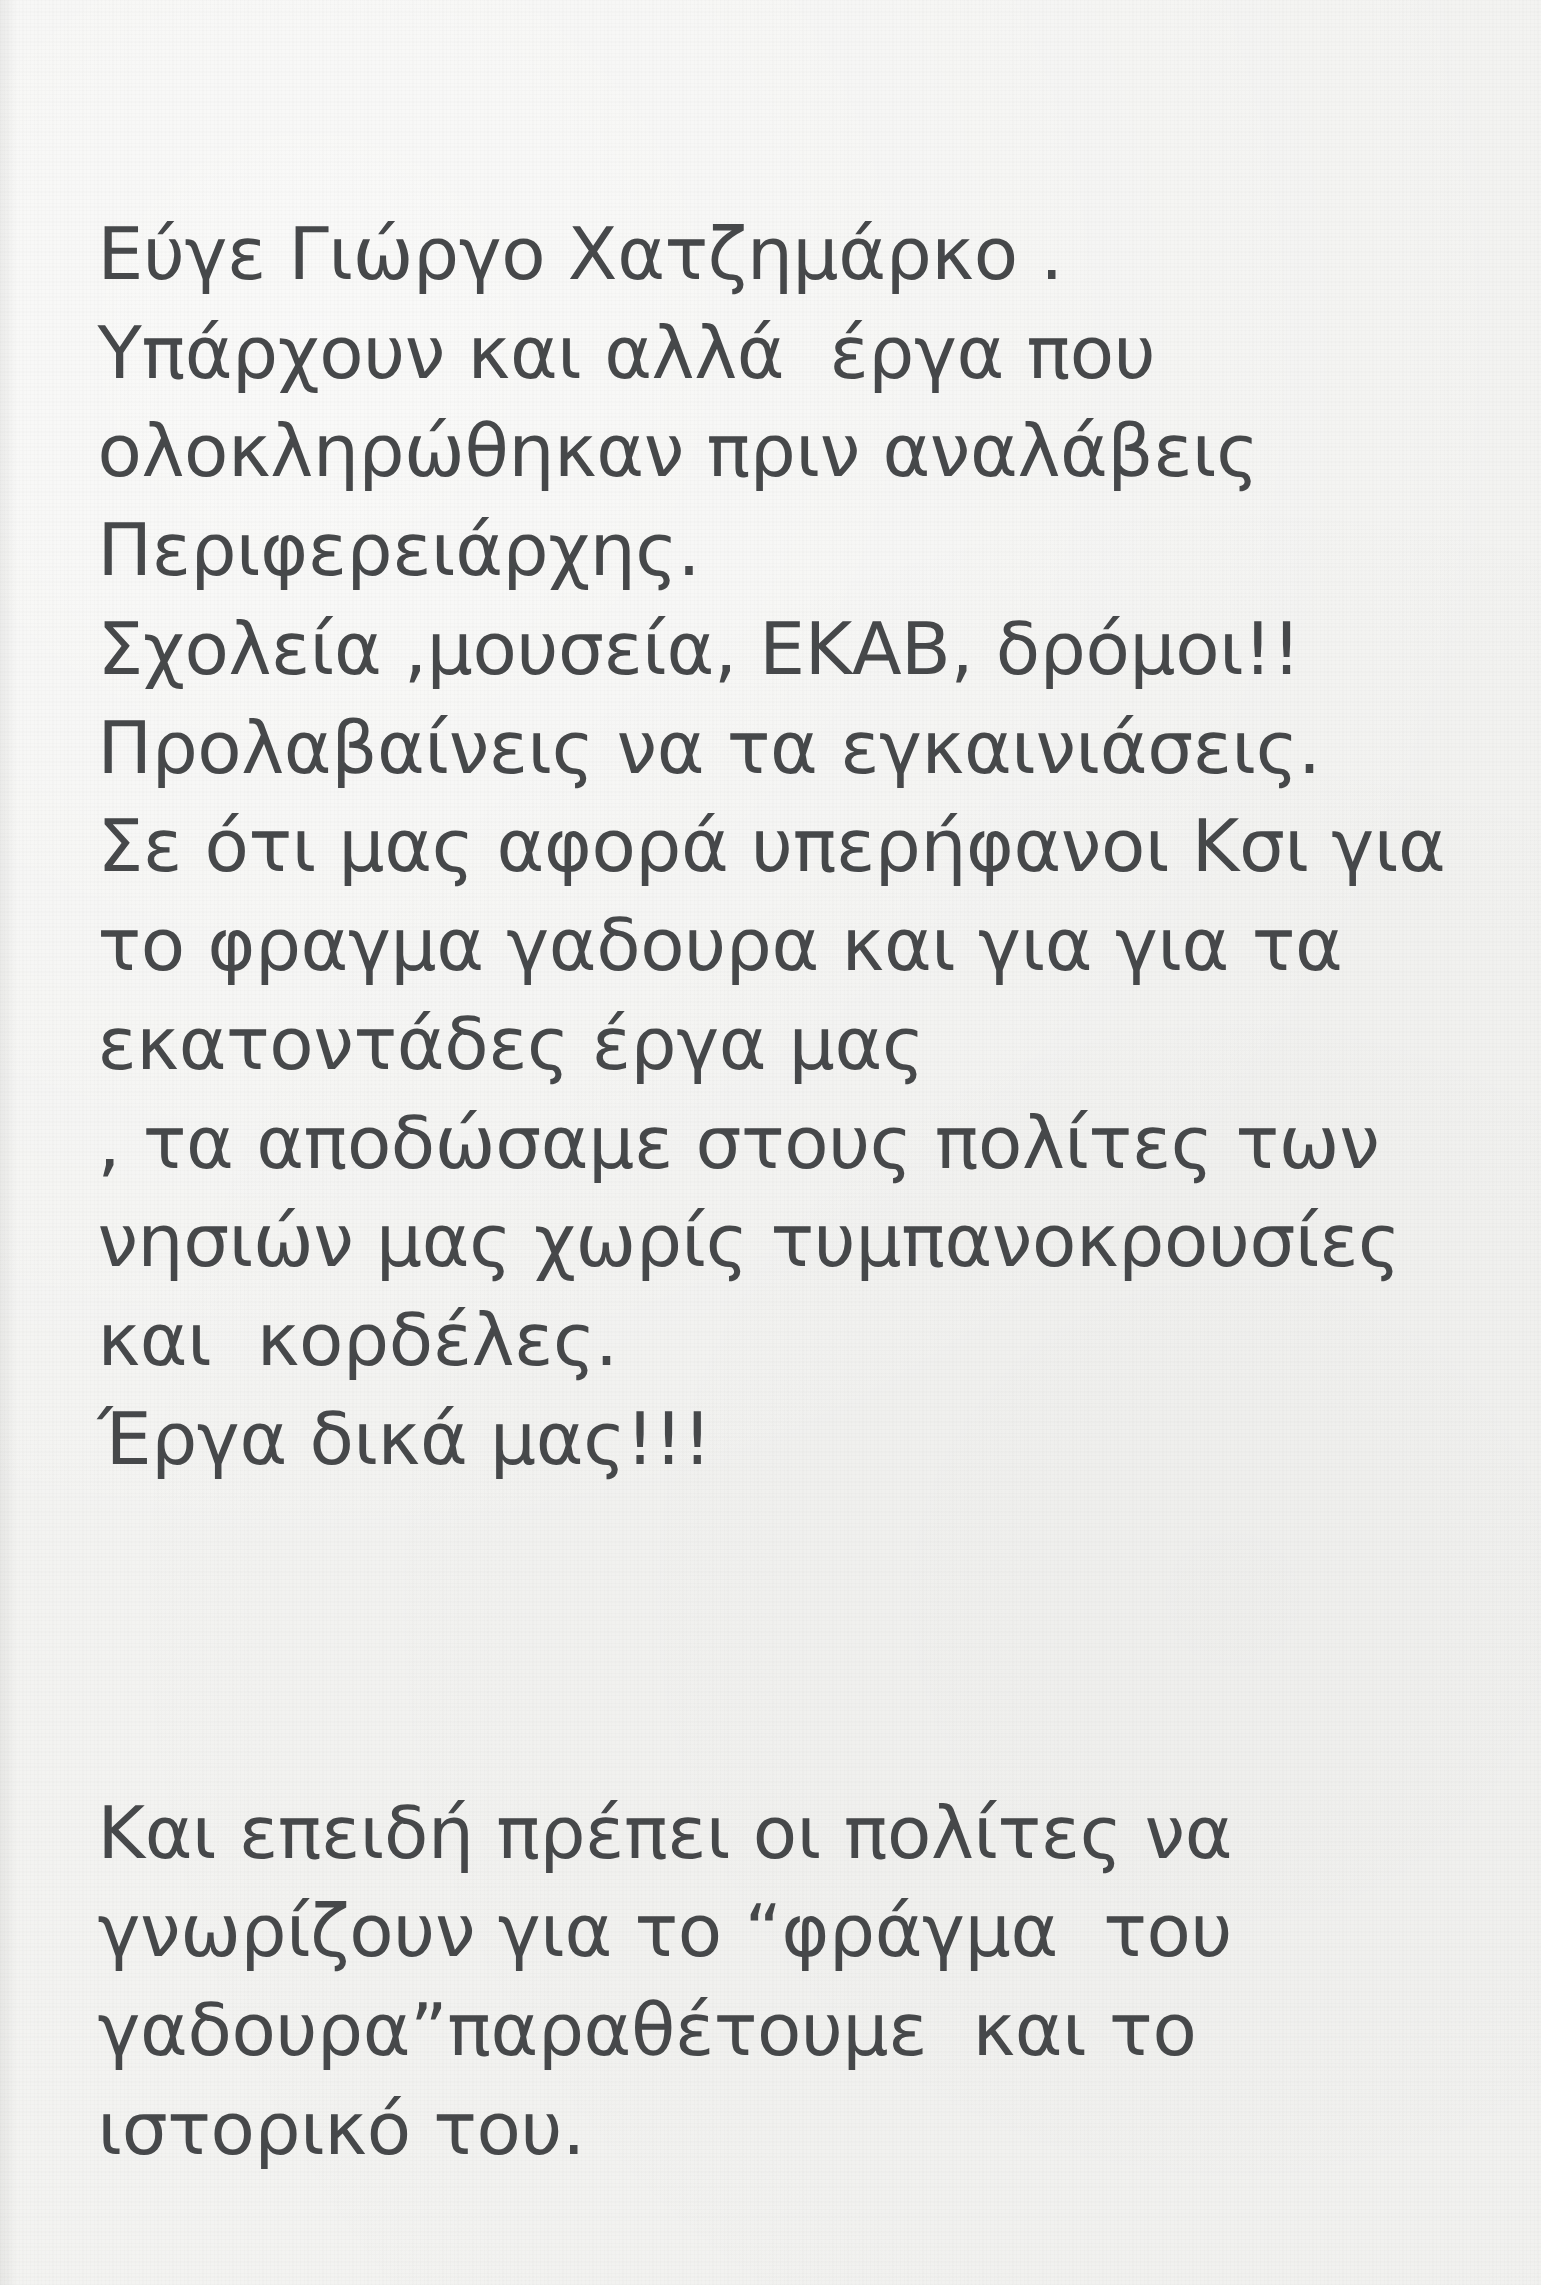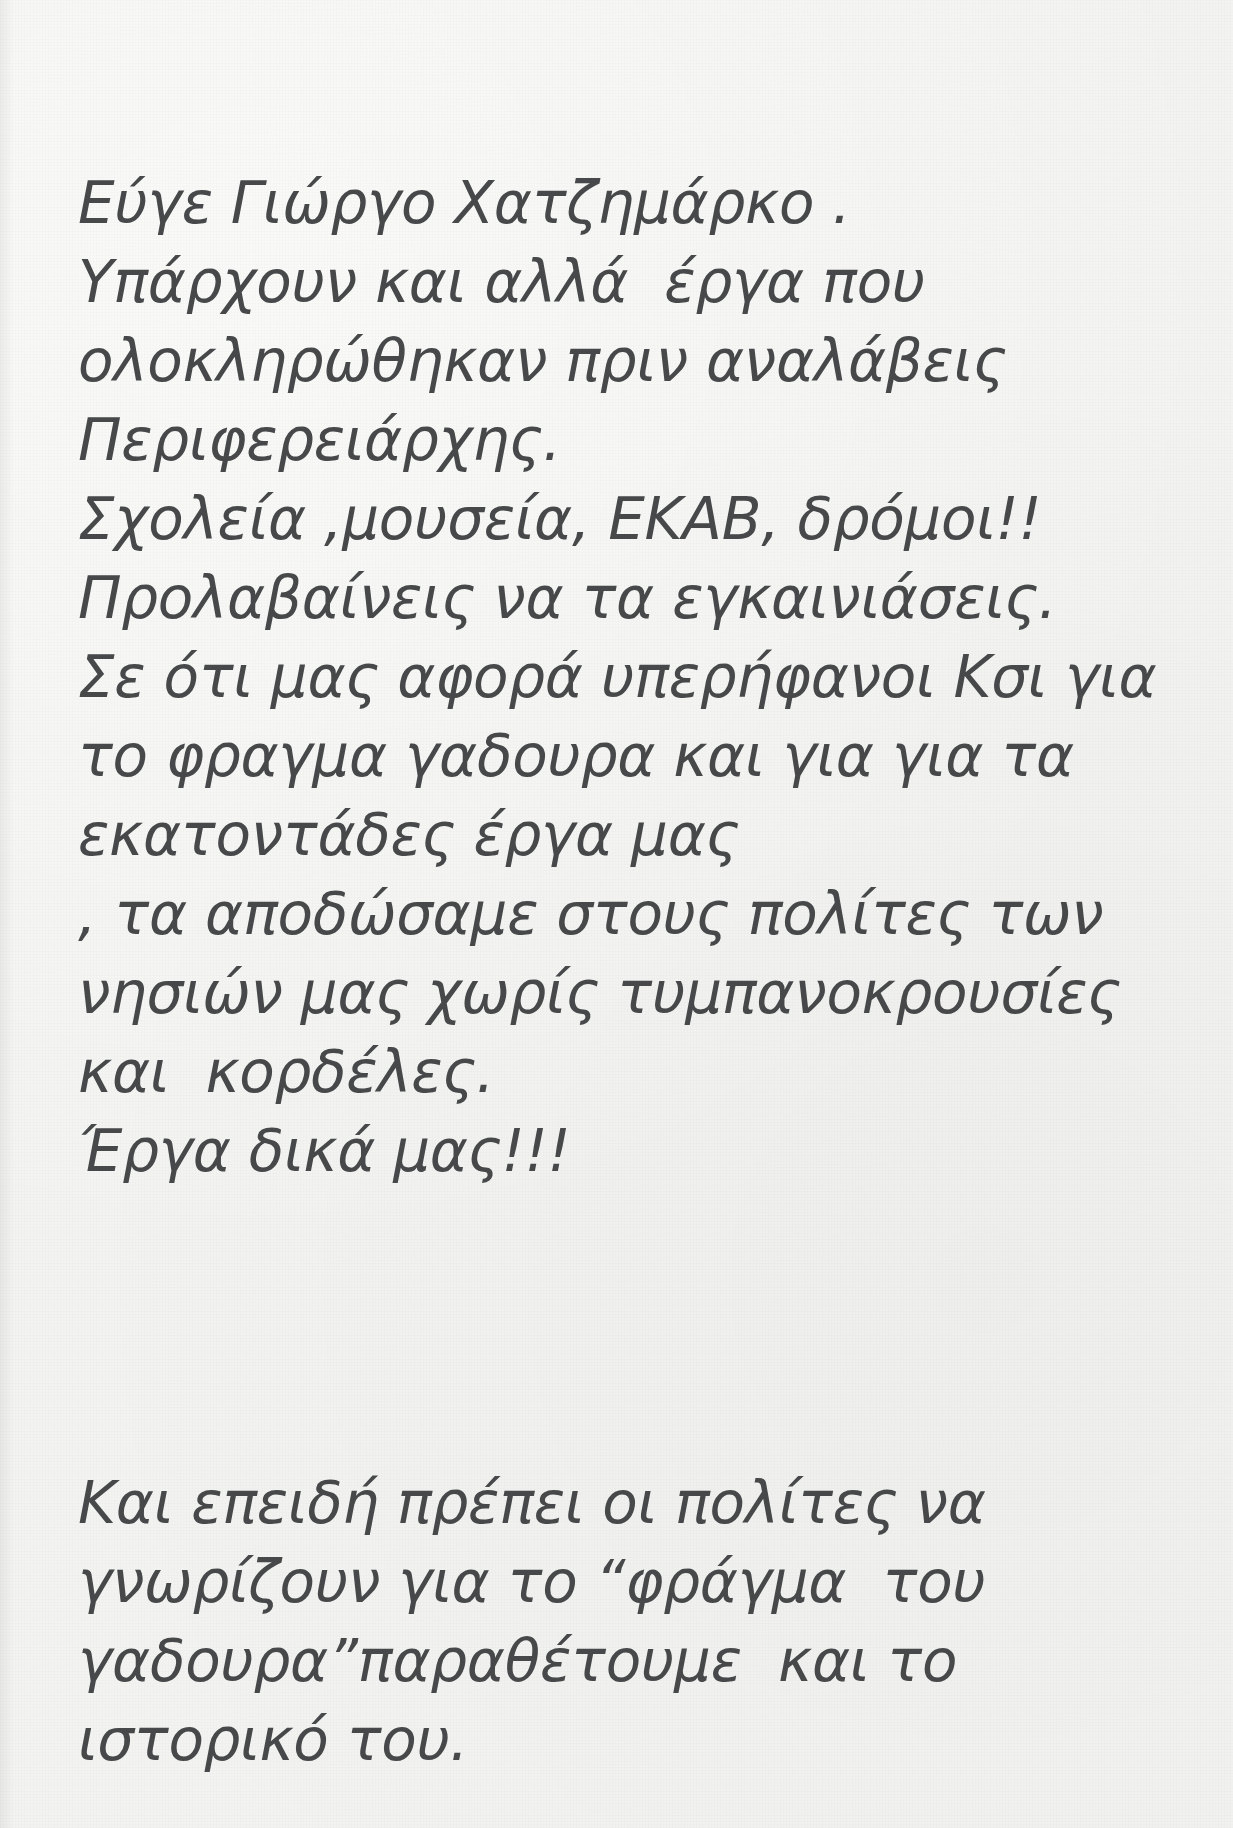--- a/index.html
+++ b/index.html
@@ -45,24 +45,23 @@
     font-size: 58px;
     line-height: 79px;
     font-weight: 400;
     letter-spacing: -0.3px;
     white-space: pre-wrap;
     word-wrap: break-word;
   }
   .para {
     margin: 0;
     white-space: pre-wrap;
-    font-style: italic;
   }
   .para + .para {
-    margin-top: 115px;
+    margin-top: 78px;
   }
 </style>
 </head>
 <body>
 
 <div class="page">
   <div class="left-edge"></div>
   <div class="text-block">
     <p class="para">Εύγε Γιώργο Χατζημάρκο .
 Υπάρχουν και αλλά  έργα που ολοκληρώθηκαν πριν αναλάβεις Περιφερειάρχης.

